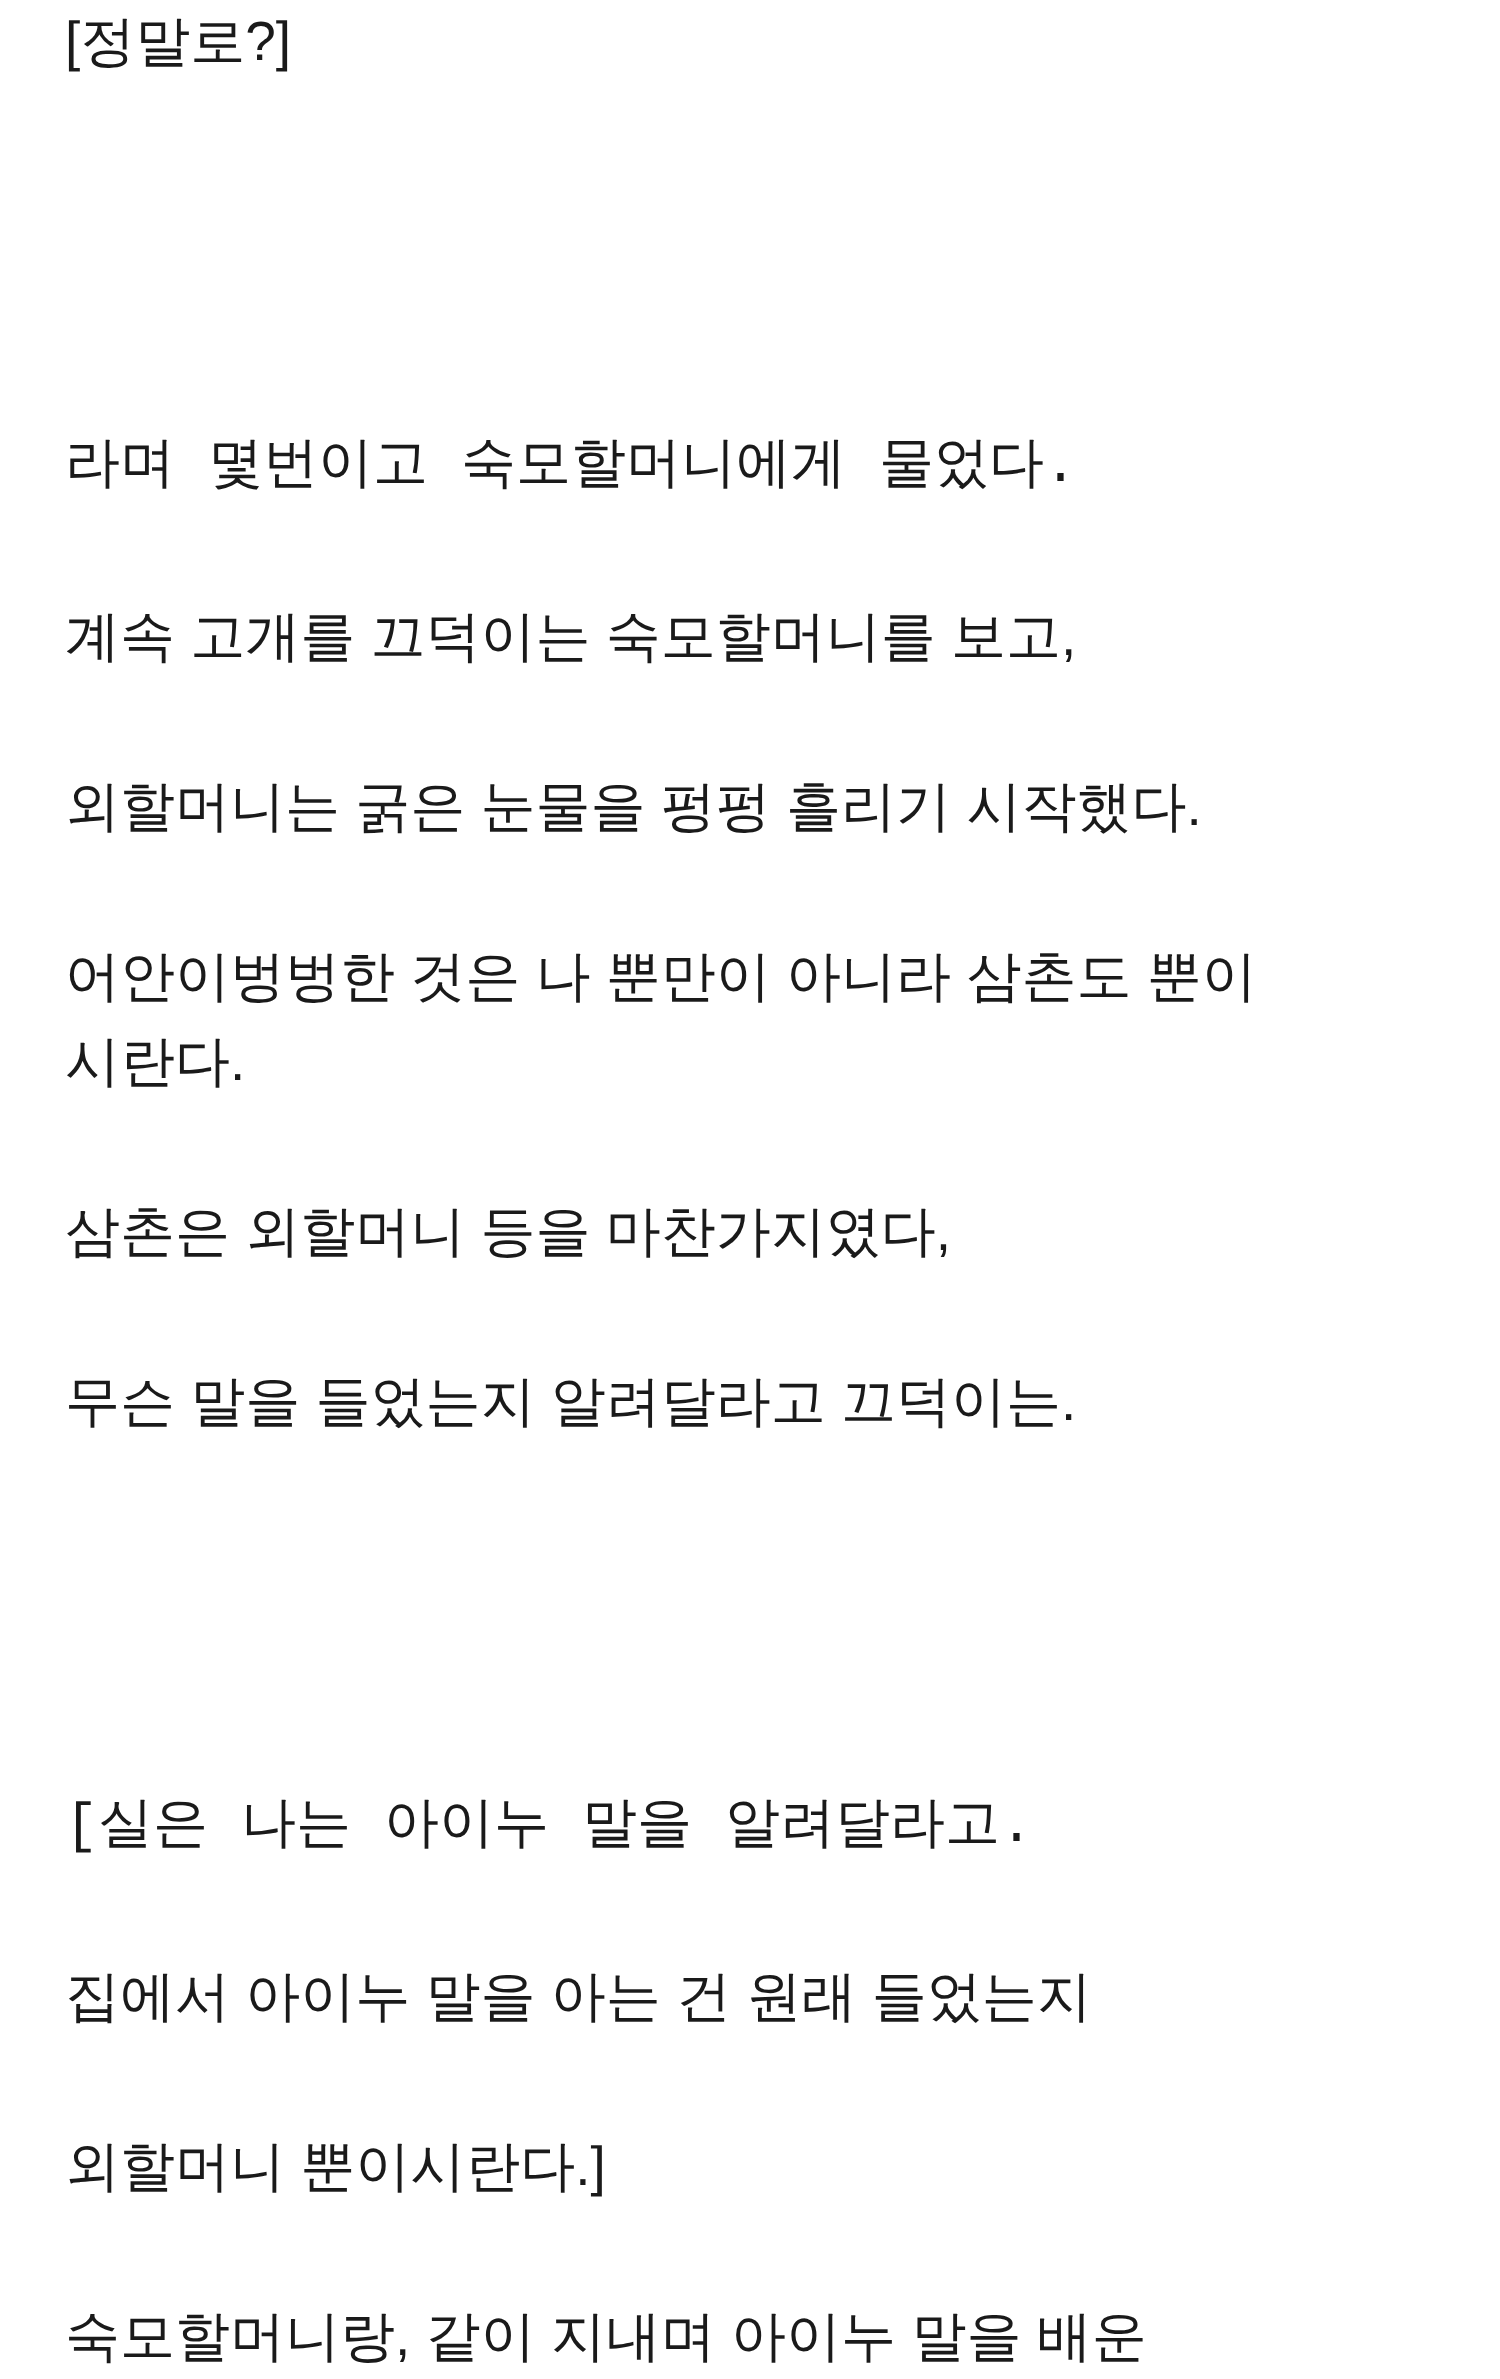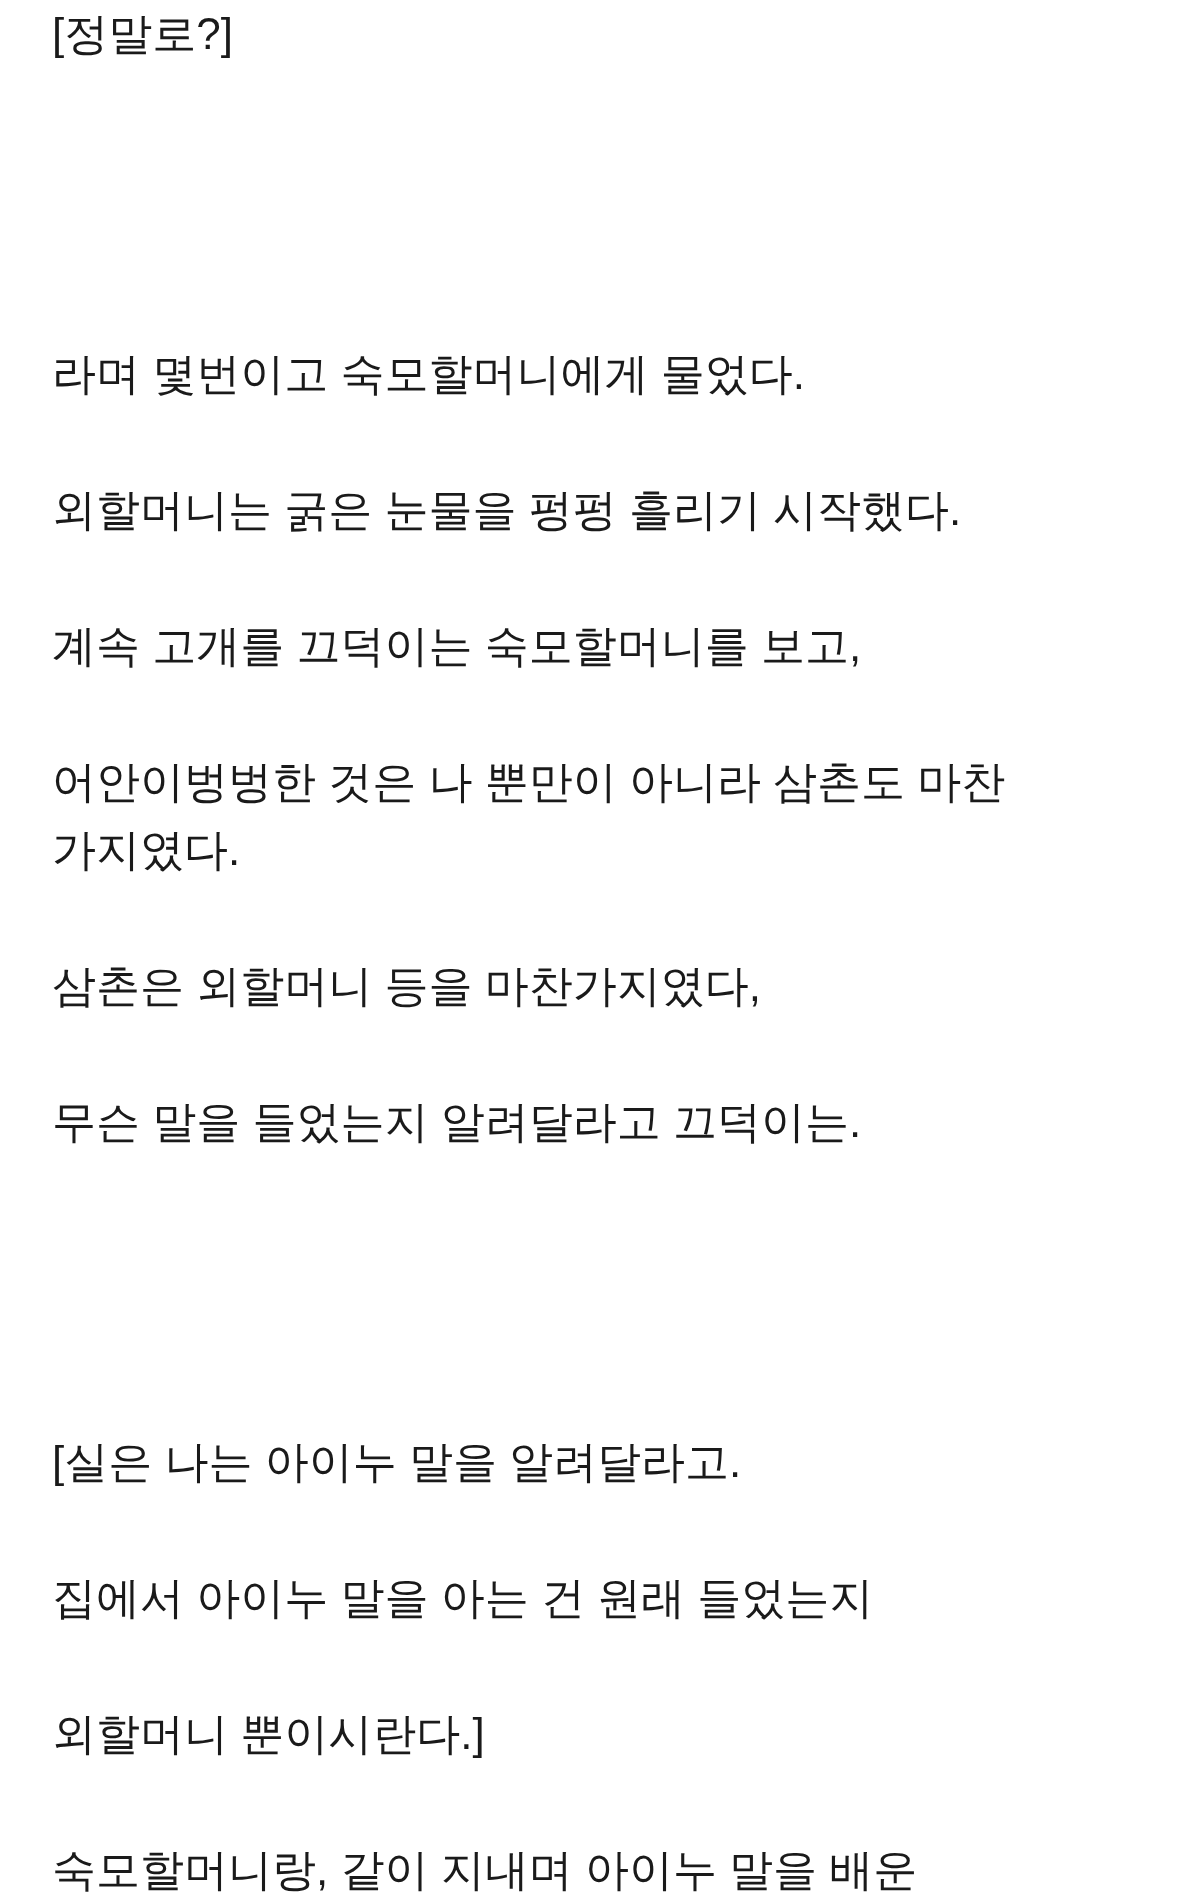--- a/index.html
+++ b/index.html
@@ -30,30 +30,31 @@
     padding: 0;
     text-align: left;
   }
   
   .reader p + p {
     margin-top: 68px;
   }
   
   .reader p.big-gap {
     margin-top: 272px;
+    font-family: Liberation Mono, monospace;
   }
 </style>
 </head>
 <body>
 
 <div class="reader">
   <p>[정말로?]</p>
   <p class="big-gap">라며 몇번이고 숙모할머니에게 물었다.</p>
+  <p>계속 고개를 끄덕이는 숙모할머니를 보고,</p>
   <p>외할머니는 굵은 눈물을 펑펑 흘리기 시작했다.</p>
-  <p>계속 고개를 끄덕이는 숙모할머니를 보고,</p>
-  <p>어안이벙벙한 것은 나 뿐만이 아니라 삼촌도 마찬가지였다.</p>
+  <p>어안이벙벙한 것은 나 뿐만이 아니라 삼촌도 뿐이시란다.</p>
   <p>삼촌은 외할머니 등을 마찬가지였다,</p>
   <p>무슨 말을 들었는지 알려달라고 끄덕이는.</p>
   <p class="big-gap">[실은 나는 아이누 말을 알려달라고.</p>
   <p>집에서 아이누 말을 아는 건 원래 들었는지</p>
   <p>외할머니 뿐이시란다.]</p>
   <p>숙모할머니랑, 같이 지내며 아이누 말을 배운</p>
 </div>
 
 </body></html>

